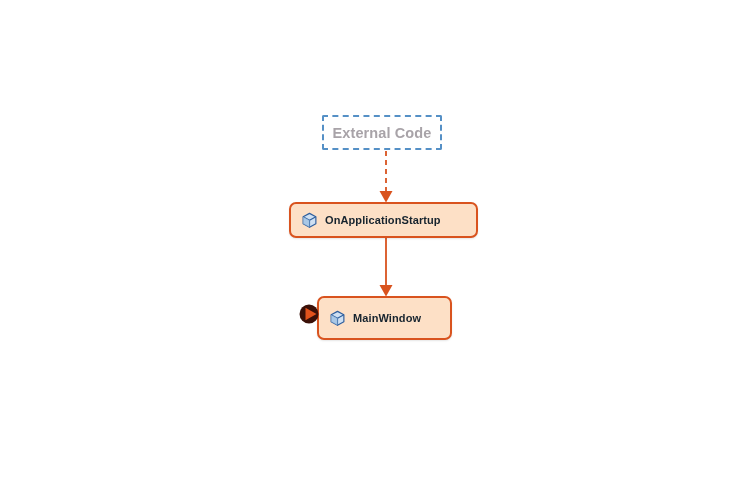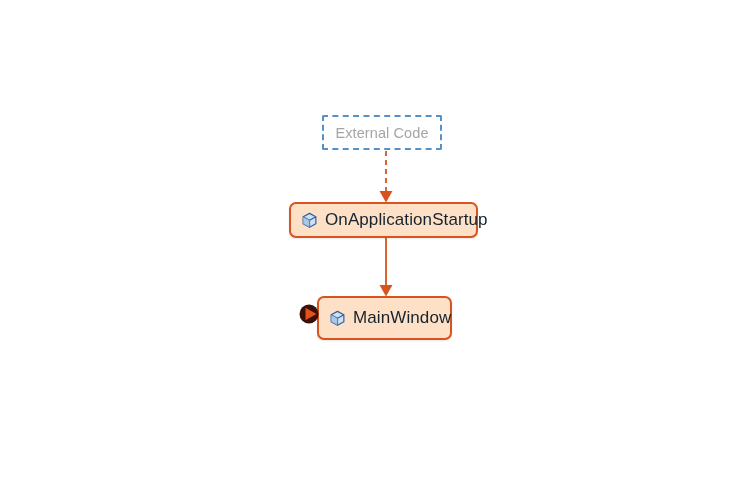--- a/index.html
+++ b/index.html
@@ -13,20 +13,21 @@
     background: #ffffff;
     font-family: "Liberation Sans", sans-serif;
     overflow: hidden;
   }
 
   #canvas {
     position: relative;
     width: 753px;
     height: 502px;
     background: #ffffff;
+    font-weight: bold;
   }
 
   
   #edge-layer {
     position: absolute;
     left: 0;
     top: 0;
     width: 753px;
     height: 502px;
     pointer-events: none;
@@ -60,21 +61,21 @@
     box-sizing: border-box;
     border: 2px solid #d9531e;
     background: #fde0c6;
     border-radius: 7px;
     display: flex;
     align-items: center;
     padding-left: 10px;
     box-shadow: 0 1px 2px rgba(0,0,0,0.10);
   }
   .node-method .label {
-    font-size: 17px;
+    font-size: 11px;
     color: #16232e;
     white-space: nowrap;
     letter-spacing: 0.1px;
     margin-left: 7px;
   }
   .node-icon {
     width: 17px;
     height: 17px;
     flex: 0 0 17px;
     display: block;

